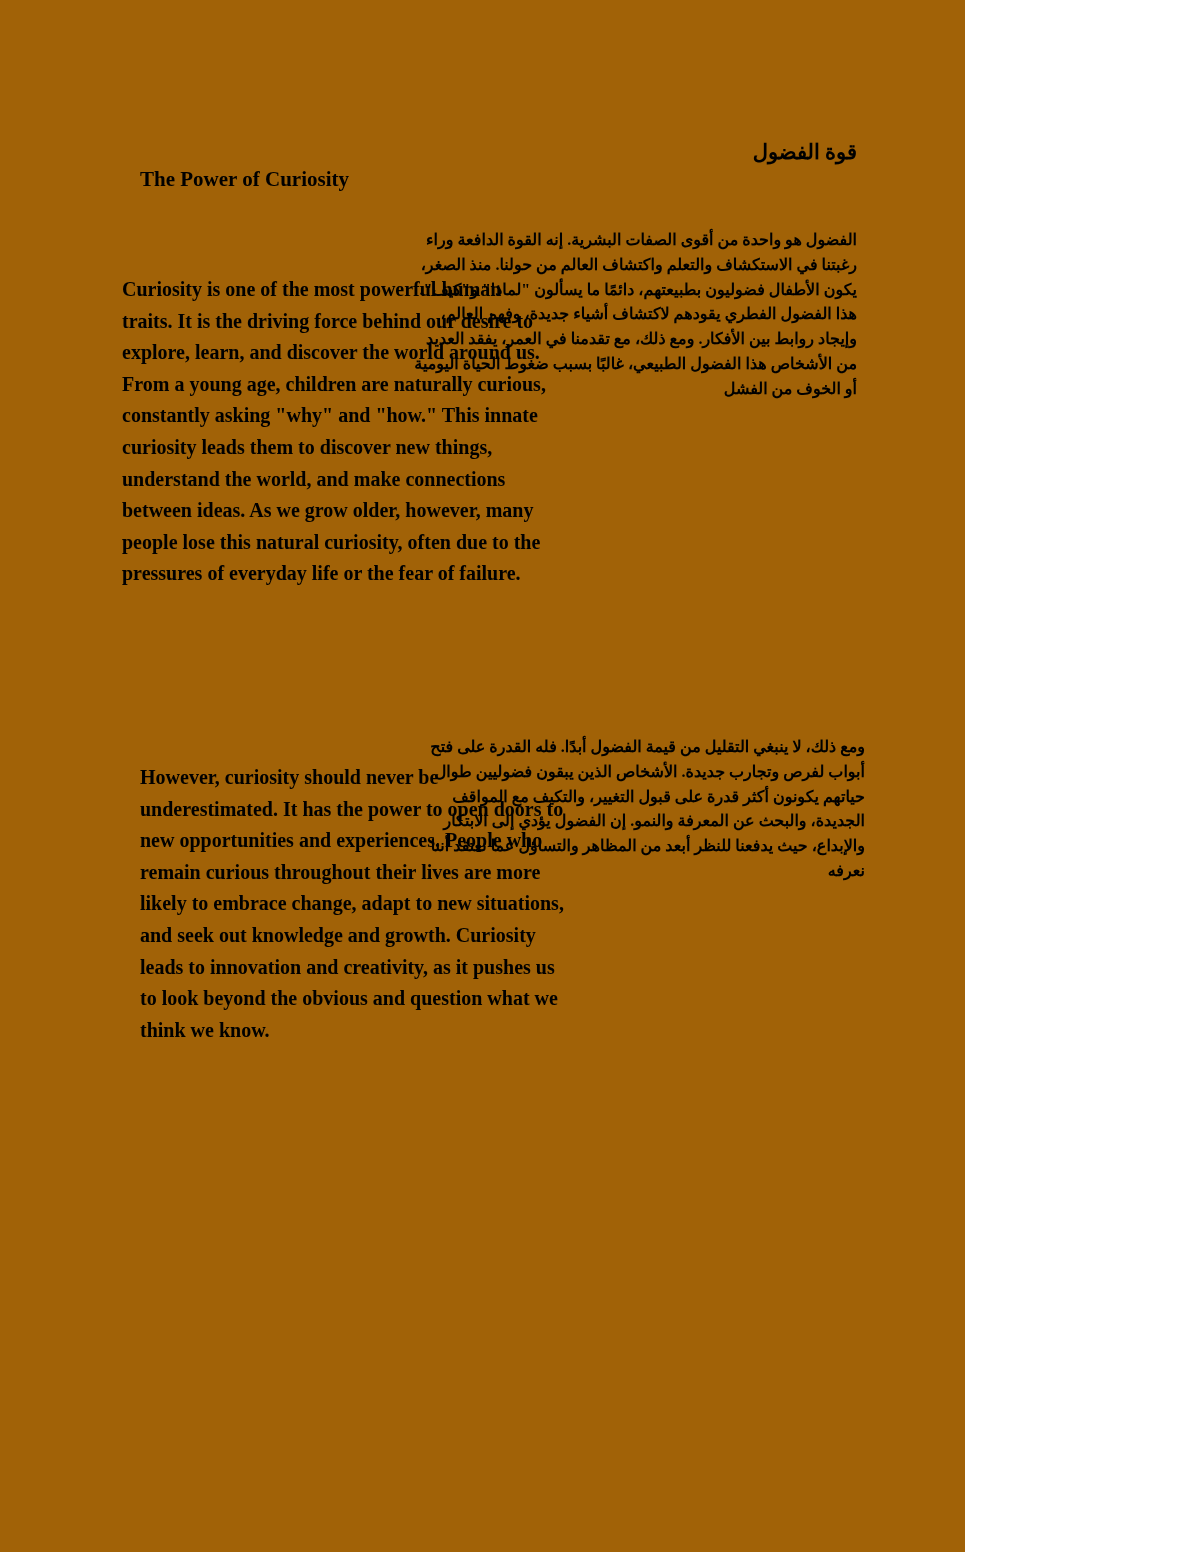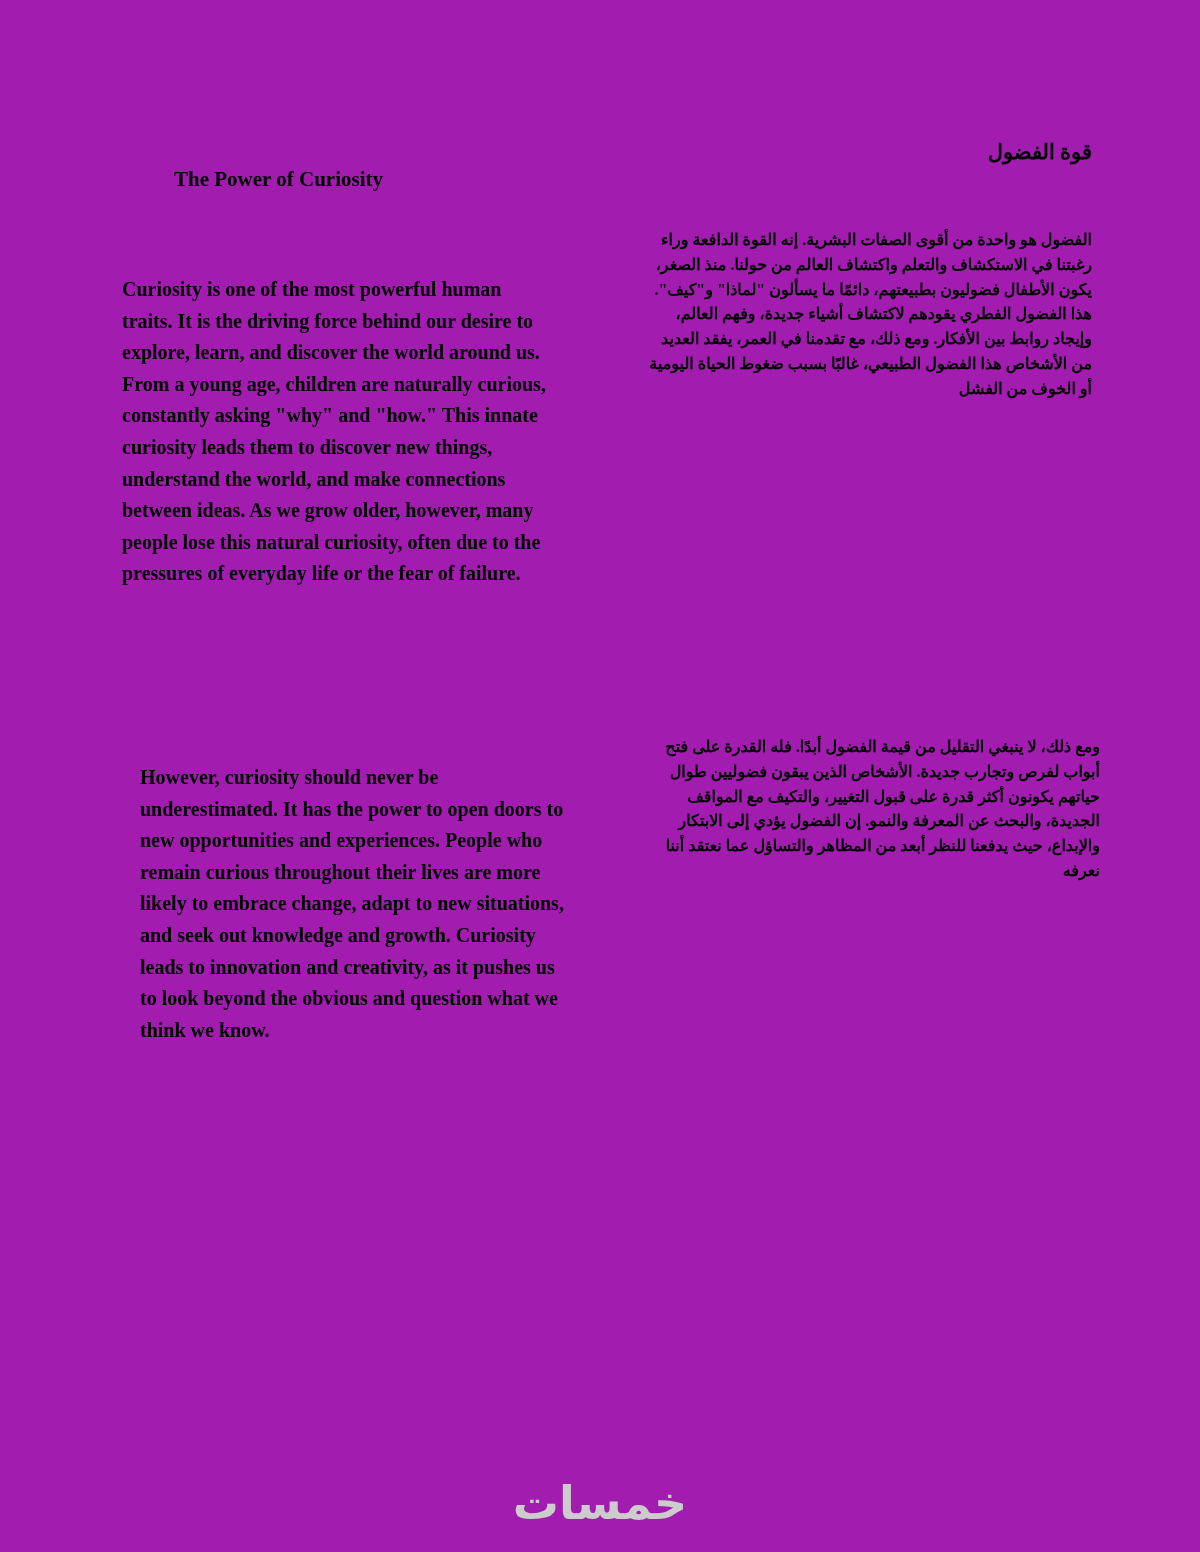--- a/index.html
+++ b/index.html
@@ -2,23 +2,23 @@
 <html lang="en"><head>
 <meta charset="utf-8">
 <style>
   html, body {
     margin: 0;
     padding: 0;
     background: #ffffff;
   }
   .page {
     position: relative;
-    width: 1200px;
+    width: 965px;
     height: 1552px;
-    background: #a21caf;
+    background: #a16207;
     font-family: "Liberation Serif", "DejaVu Serif", serif;
     color: #000000;
     overflow: hidden;
   }
   .block {
     position: absolute;
   }
   .en {
     direction: ltr;
     text-align: left;
@@ -32,21 +32,20 @@
     text-align: right;
     font-weight: bold;
     font-size: 16px;
     line-height: 1.55;
     color: #000000;
   }
   .title-en {
     top: 163px;
     left: 140px;
     font-size: 21px;
-    margin-left: 34px;
   }
   .title-ar {
     top: 136px;
     right: 108px;
     font-size: 21px;
   }
   .para-ar-1 {
     top: 228px;
     right: 108px;
     width: 452px;
@@ -90,15 +89,14 @@
   <div class="block en title-en">The Power of Curiosity</div>
 
   <div class="block ar para-ar-1">الفضول هو واحدة من أقوى الصفات البشرية. إنه القوة الدافعة وراء رغبتنا في الاستكشاف والتعلم واكتشاف العالم من حولنا. منذ الصغر، يكون الأطفال فضوليون بطبيعتهم، دائمًا ما يسألون "لماذا" و"كيف". هذا الفضول الفطري يقودهم لاكتشاف أشياء جديدة، وفهم العالم، وإيجاد روابط بين الأفكار. ومع ذلك، مع تقدمنا في العمر، يفقد العديد من الأشخاص هذا الفضول الطبيعي، غالبًا بسبب ضغوط الحياة اليومية أو الخوف من الفشل</div>
 
   <div class="block en para-en-1">Curiosity is one of the most powerful human traits. It is the driving force behind our desire to explore, learn, and discover the world around us. From a young age, children are naturally curious, constantly asking "why" and "how." This innate curiosity leads them to discover new things, understand the world, and make connections between ideas. As we grow older, however, many people lose this natural curiosity, often due to the pressures of everyday life or the fear of failure.</div>
 
   <div class="block ar para-ar-2">ومع ذلك، لا ينبغي التقليل من قيمة الفضول أبدًا. فله القدرة على فتح أبواب لفرص وتجارب جديدة. الأشخاص الذين يبقون فضوليين طوال حياتهم يكونون أكثر قدرة على قبول التغيير، والتكيف مع المواقف الجديدة، والبحث عن المعرفة والنمو. إن الفضول يؤدي إلى الابتكار والإبداع، حيث يدفعنا للنظر أبعد من المظاهر والتساؤل عما نعتقد أننا نعرفه</div>
 
   <div class="block en para-en-2">However, curiosity should never be underestimated. It has the power to open doors to new opportunities and experiences. People who remain curious throughout their lives are more likely to embrace change, adapt to new situations, and seek out knowledge and growth. Curiosity leads to innovation and creativity, as it pushes us to look beyond the obvious and question what we think we know.</div>
 
-  <div class="watermark">خمسات</div>
 
 </div>
 
 </body></html>

